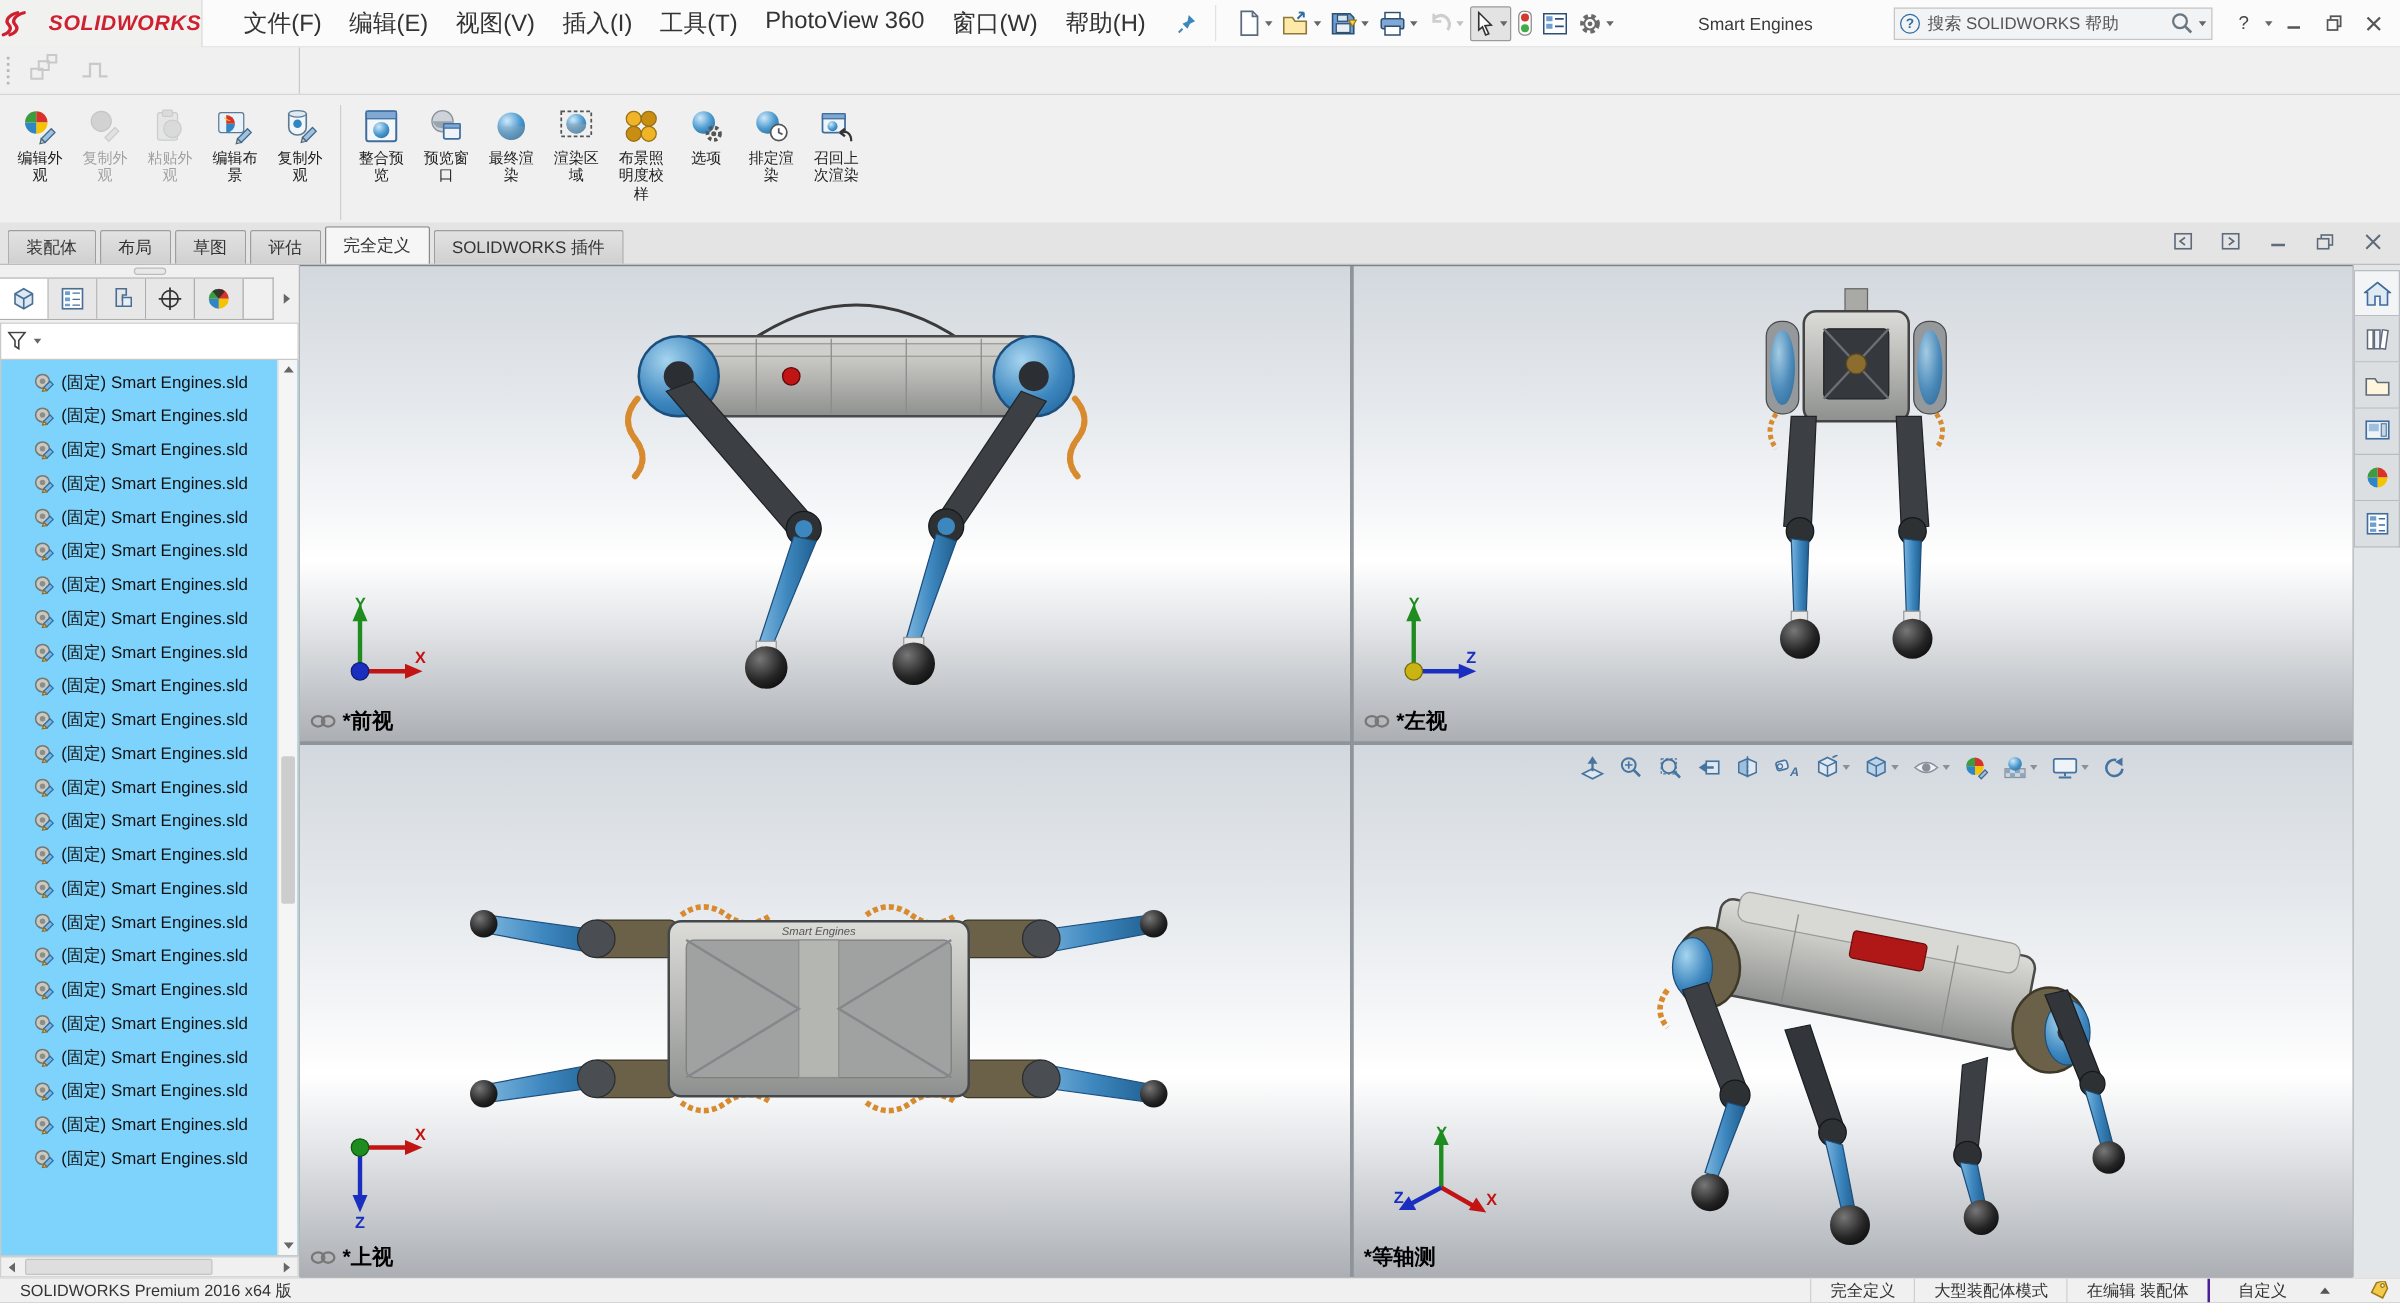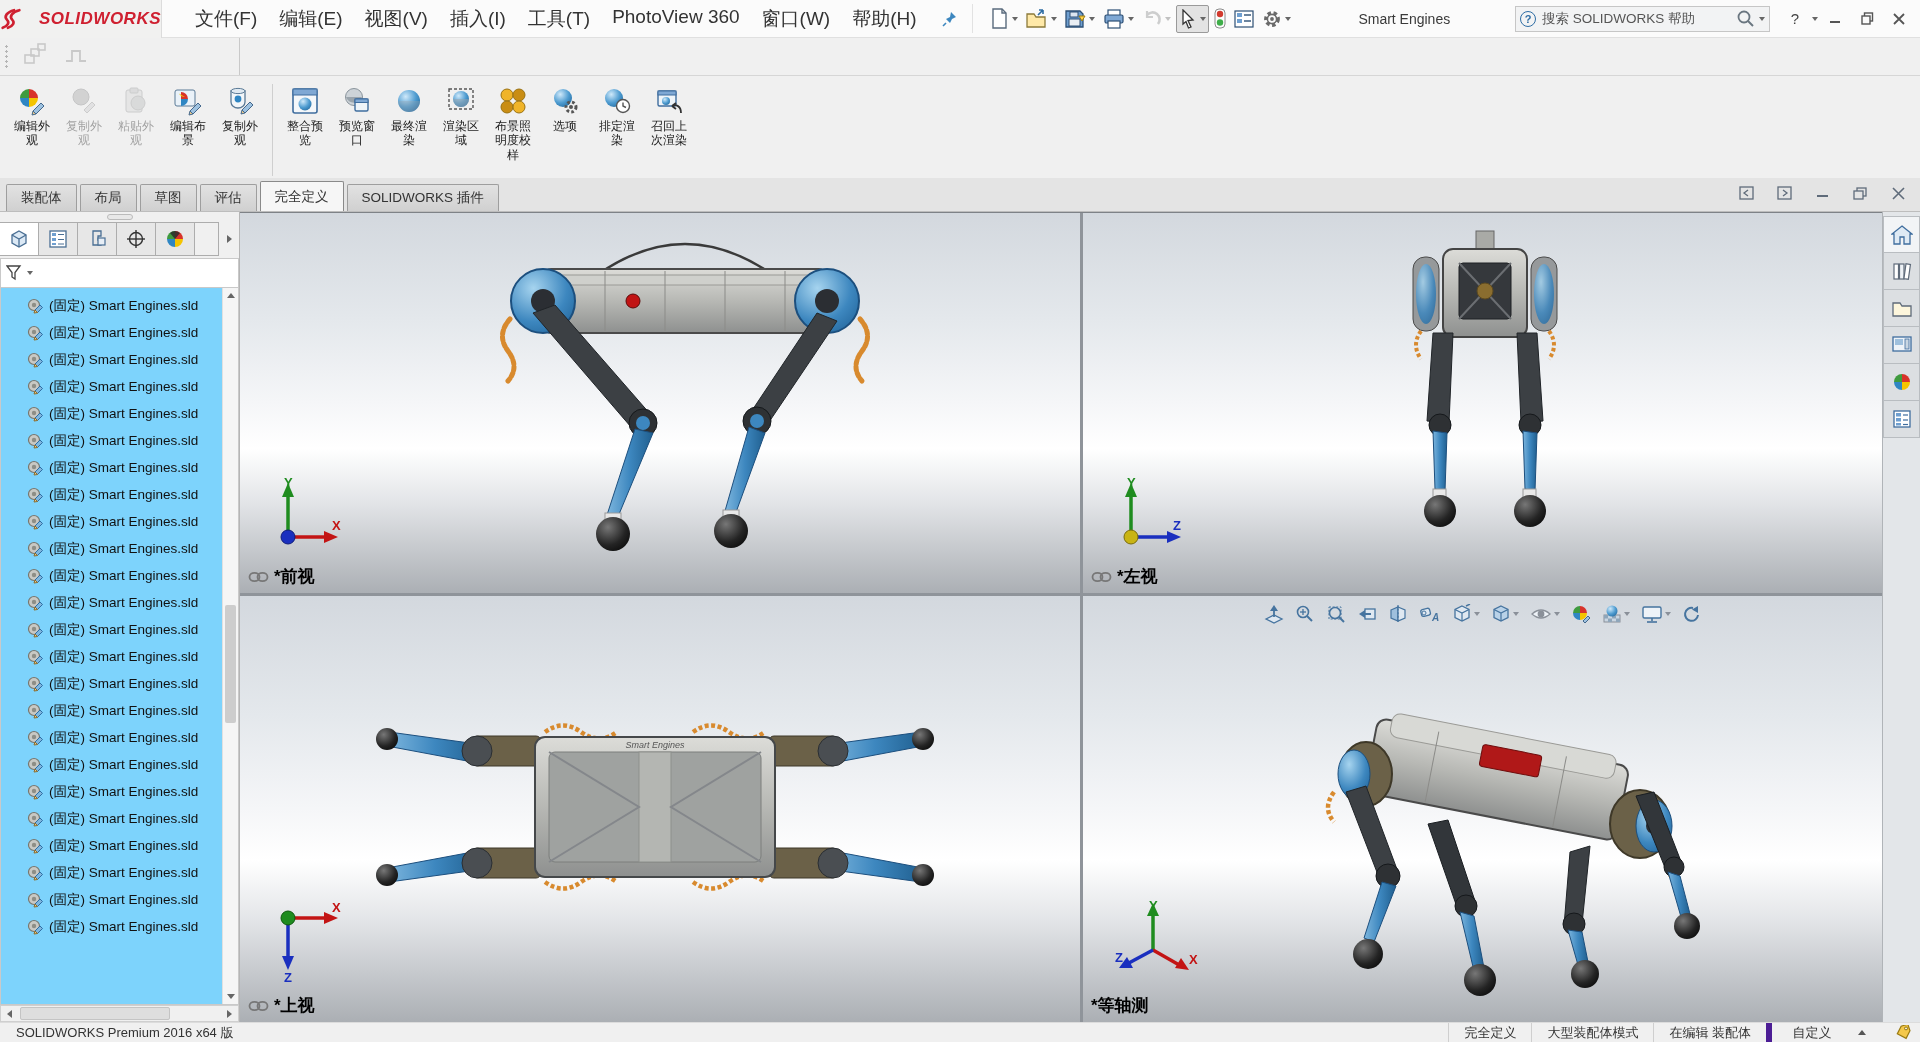--- a/index.html
+++ b/index.html
@@ -102,21 +102,21 @@
   .bt-nav .nb{width:21px;height:18px;background:#cfd2d6;border:1px solid #9aa0a8;display:flex;align-items:center;justify-content:center;gap:1px}
   .bt-tab{display:flex;align-items:center;padding:0 13px;font-size:13.5px;color:#222;background:#cdcdcd;border:1px solid #9e9e9e;border-bottom:none;margin-right:2px;margin-top:1px}
   .bt-tab.active{background:#f8f8f8;font-weight:400}
   .nb .bar{width:2px;height:8px;background:#666}
 
   
   .statusbar{height:20px;background:#f0f0f0;display:flex;align-items:center;font-size:13px;color:#333;flex:0 0 auto;border-top:1px solid #dcdcdc}
   .sb-left{padding-left:16px;flex:1;white-space:nowrap}
   .sb-right{display:flex;align-items:center;height:100%}
   .sb-item{padding:0 15px;height:100%;display:flex;align-items:center;border-left:1px solid #cfcfcf;white-space:nowrap}
-  .sb-item.custom{border-left:6px solid #4c1d95;min-width:120px;justify-content:center;gap:26px}
+  .sb-item.custom{border-left:2px solid #4c1d95;min-width:120px;justify-content:center;gap:26px}
   .sb-tag{width:34px;display:flex;justify-content:center;align-items:center;height:100%}
 </style>
 </head>
 <body>
 
 <svg width="0" height="0" style="position:absolute" aria-hidden="true">
   <defs>
     <linearGradient id="gBody" x1="0" y1="0" x2="0" y2="1">
       <stop offset="0" stop-color="#dcdcd8"></stop>
         <stop offset=".5" stop-color="#b7b8b4"></stop>

